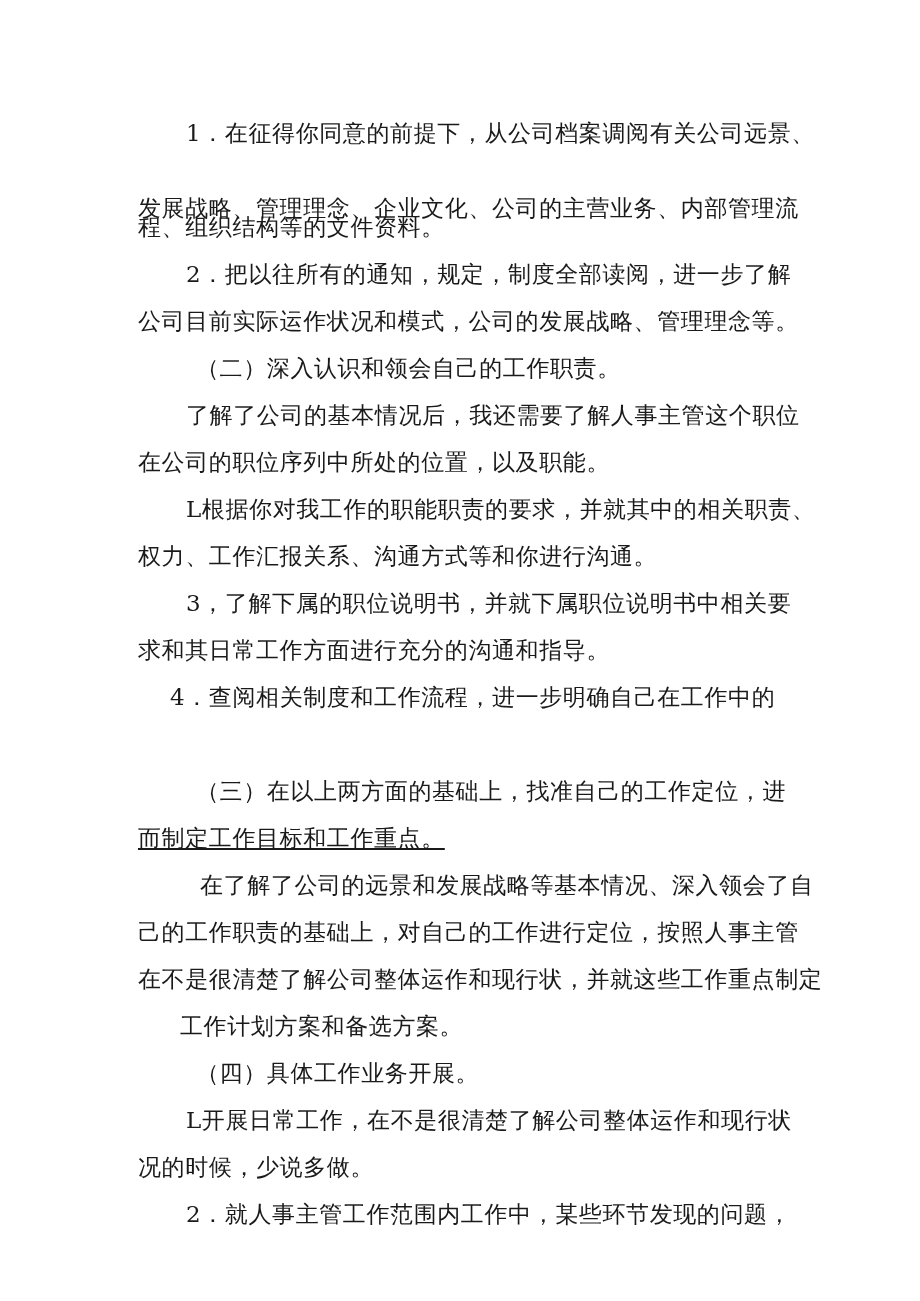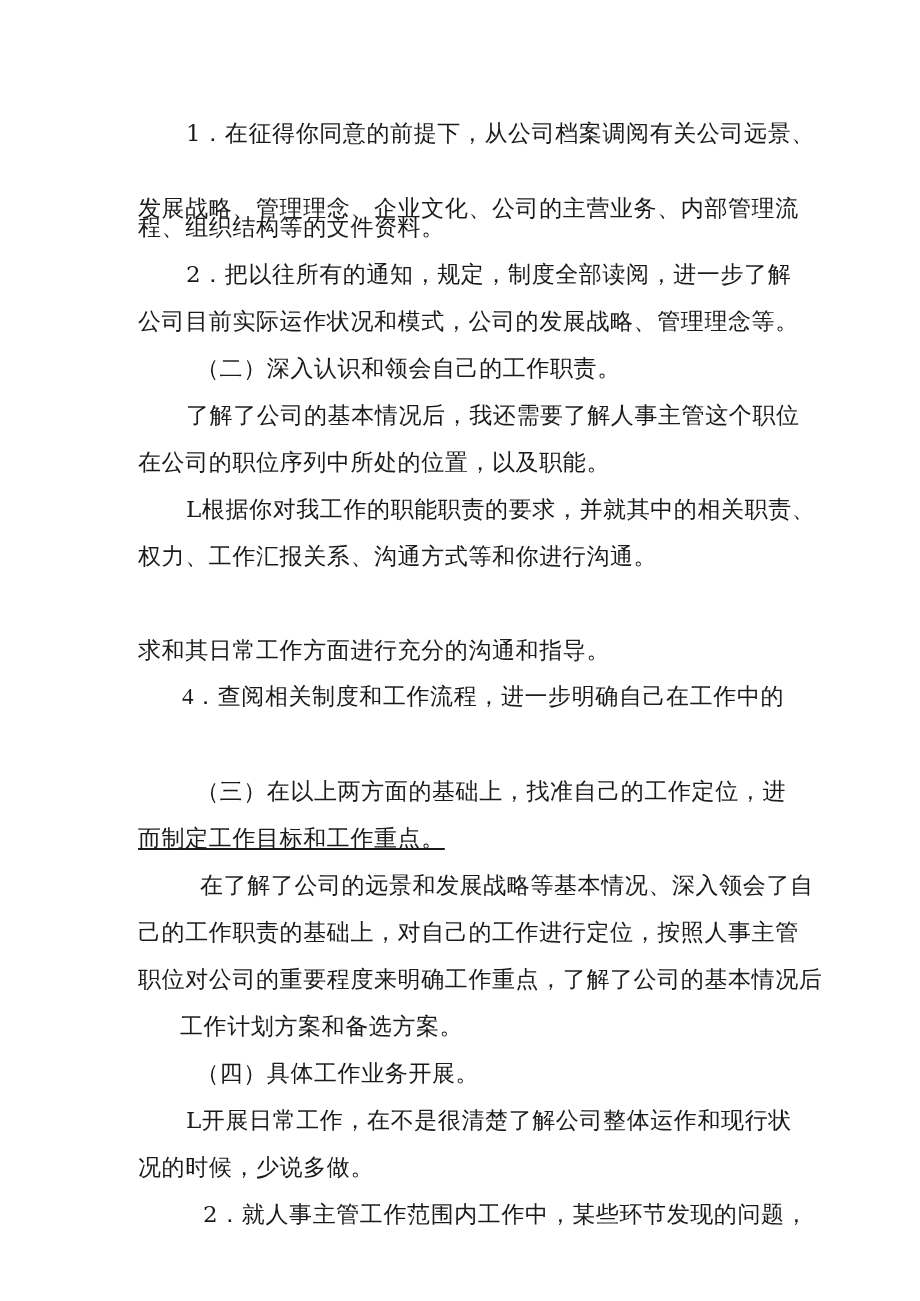--- a/index.html
+++ b/index.html
@@ -41,25 +41,26 @@
   <div class="line" style="top:118px;left:186px;">1．在征得你同意的前提下，从公司档案调阅有关公司远景、</div>
   <div class="line" style="top:165px;margin-top:28px;">发展战略、管理理念、企业文化、公司的主营业务、内部管理流</div>
   <div class="line" style="top:212px;">程、组织结构等的文件资料。</div>
   <div class="line" style="top:259px;left:186px;">2．把以往所有的通知，规定，制度全部读阅，进一步了解</div>
   <div class="line" style="top:353px;left:196px;">（二）深入认识和领会自己的工作职责。</div>
   <div class="line" style="top:306px;">公司目前实际运作状况和模式，公司的发展战略、管理理念等。</div>
   <div class="line" style="top:400px;left:186px;">了解了公司的基本情况后，我还需要了解人事主管这个职位</div>
   <div class="line" style="top:447px;">在公司的职位序列中所处的位置，以及职能。</div>
   <div class="line" style="top:494px;left:186px;">L根据你对我工作的职能职责的要求，并就其中的相关职责、</div>
   <div class="line" style="top:541px;">权力、工作汇报关系、沟通方式等和你进行沟通。</div>
+  <div class="line" style="top:588px;left:186px;">3，了解下属的职位说明书，并就下属职位说明书中相关要</div>
   <div class="line" style="top:635px;">求和其日常工作方面进行充分的沟通和指导。</div>
-  <div class="line" style="top:682px;left:182px;font-family:Liberation Serif, serif;">4．查阅相关制度和工作流程，进一步明确自己在工作中的</div>
+  <div class="line" style="top:682px;left:170px;">4．查阅相关制度和工作流程，进一步明确自己在工作中的</div>
   <div class="line" style="top:776px;left:196px;">（三）在以上两方面的基础上，找准自己的工作定位，进</div>
   <div class="line" style="top:823px;text-decoration:underline;">而制定工作目标和工作重点。</div>
   <div class="line" style="top:870px;left:200px;">在了解了公司的远景和发展战略等基本情况、深入领会了自</div>
   <div class="line" style="top:917px;">己的工作职责的基础上，对自己的工作进行定位，按照人事主管</div>
-  <div class="line" style="top:964px;">职位对公司的重要程度来明确工作重点，了解了公司的基本情况后</div>
+  <div class="line" style="top:964px;">在不是很清楚了解公司整体运作和现行状，并就这些工作重点制定</div>
   <div class="line" style="top:1011px;margin-left:42px;">工作计划方案和备选方案。</div>
   <div class="line" style="top:1058px;left:196px;">（四）具体工作业务开展。</div>
   <div class="line" style="top:1105px;left:186px;">L开展日常工作，在不是很清楚了解公司整体运作和现行状</div>
   <div class="line" style="top:1152px;">况的时候，少说多做。</div>
-  <div class="line" style="top:1199px;left:203px;">2．就人事主管工作范围内工作中，某些环节发现的问题，</div>
+  <div class="line" style="top:1199px;left:186px;">2．就人事主管工作范围内工作中，某些环节发现的问题，</div>
 </div>
 
 </body></html>

